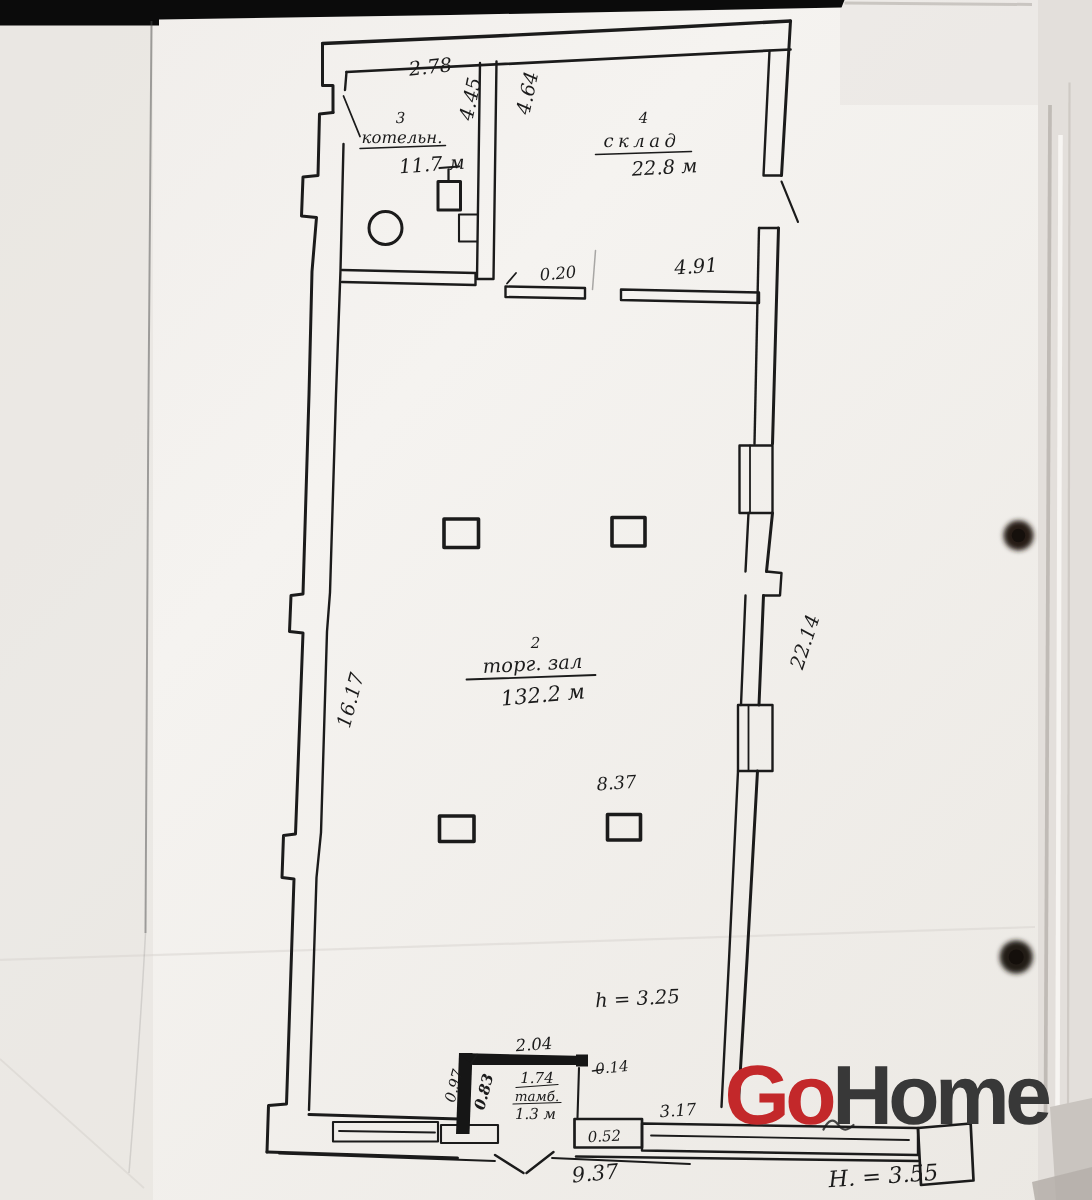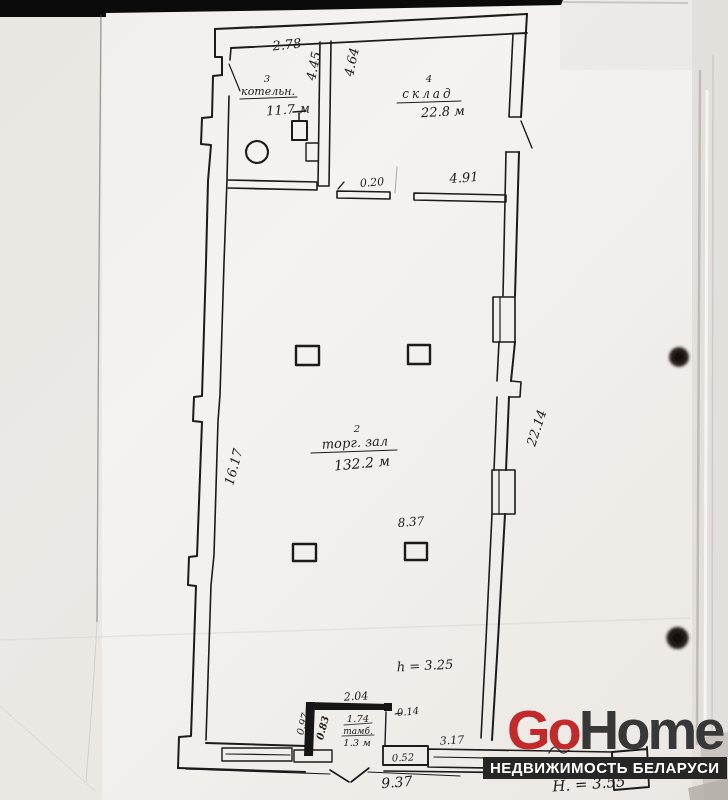--- a/index.html
+++ b/index.html
@@ -5,21 +5,21 @@
   html,body{margin:0;padding:0;background:#dddad6;}
   #stage{position:relative;width:728px;height:800px;overflow:hidden;
          font-family:"Liberation Sans",sans-serif;background:#efece8;}
   svg{position:absolute;left:0;top:0;}
   .ink{stroke:#1b1b1b;fill:none;stroke-linecap:round;stroke-linejoin:round;}
   .hw{font-family:"DejaVu Serif",serif;font-style:italic;fill:#1b1b1b;}
   .hwb{font-weight:bold;}
   
   .logo{position:absolute;left:483px;top:703px;line-height:1;}
   .logo-text{font-weight:bold;font-size:56px;letter-spacing:-3px;line-height:0.95;
-             font-family:"Liberation Sans",sans-serif;padding-left:24px;}
+             font-family:"Liberation Sans",sans-serif;}
   .logo-go{color:#c3282a;}
   .logo-home{color:#383838;}
   .logo-bar{display:inline-block;margin-top:1px;background:#262626;color:#ffffff;
             font-weight:bold;font-size:15px;letter-spacing:0.5px;padding:3px 7px 4px;}
 </style>
 </head>
 <body>
 
 <div id="stage">
 <svg width="728" height="800" viewBox="0 0 728 800">
@@ -186,15 +186,14 @@
     <text class="hw" x="408" y="715" font-size="10" text-anchor="middle" transform="rotate(-5 408 712)">0.14</text>
     <text class="hw" x="403" y="761" font-size="10" text-anchor="middle" transform="rotate(-3 403 758)">0.52</text>
     <text class="hw" x="452" y="744" font-size="11" text-anchor="middle" transform="rotate(-4 452 741)">3.17</text>
     <text class="hw" x="397" y="787" font-size="14" text-anchor="middle" transform="rotate(-5 397 784)">9.37</text>
     <text class="hw" x="589" y="789" font-size="15" text-anchor="middle" transform="rotate(-4 589 785)">Н. = 3.55</text>
   </g>
 </svg>
 
 <div class="logo">
   <div class="logo-text"><span class="logo-go">Go</span><span class="logo-home">Home</span></div>
-  <div class="logo-bar">НЕДВИЖИМОСТЬ БЕЛАРУСИ</div>
 </div>
 </div>
 
 </body></html>

